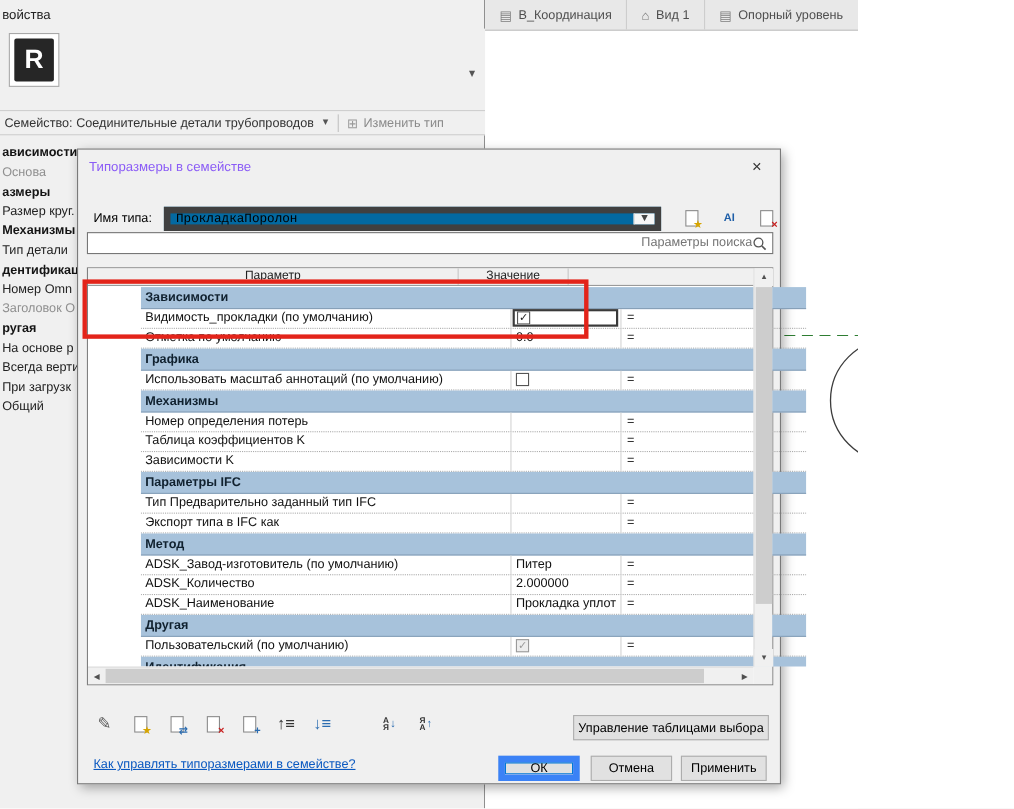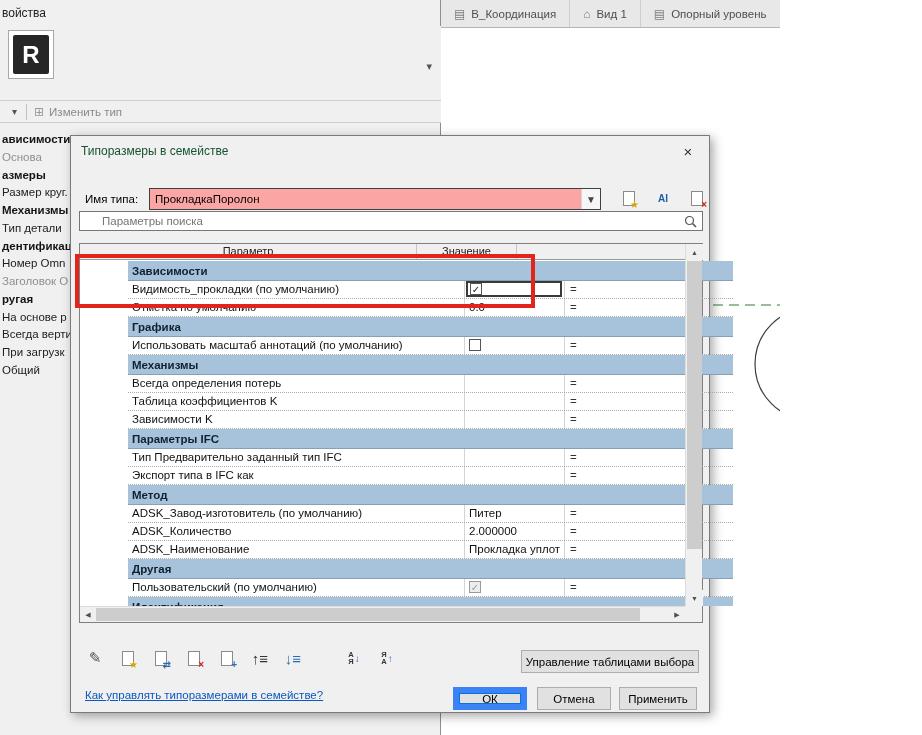--- a/index.html
+++ b/index.html
@@ -41,35 +41,35 @@
 
   
   .canvas { position:absolute; left:441px; top:28px; width:481px; height:707px; background:#fff;
             overflow:hidden; z-index:1; }
   .refplane { stroke:#2e7d32; stroke-width:1; stroke-dasharray:10 6; }
   .geom { stroke:#3c3c3c; stroke-width:1.2; fill:none; }
 
   
   .dialog { position:absolute; left:70px; top:135px; width:640px; height:578px; background:#f0f0f0;
             border:1px solid #7a7a7a; box-shadow:3px 3px 10px rgba(0,0,0,.35); z-index:10; font-size:11.5px; }
-  .dlg-title { position:absolute; left:10px; top:0; height:30px; line-height:30px; font-size:12px; color:#14532d; }
+  .dlg-title { position:absolute; left:10px; top:0; height:30px; line-height:30px; font-size:12px; color:#8b5cf6; }
   .dlg-close { position:absolute; right:0; top:0; width:42px; height:30px; display:flex; align-items:center;
                justify-content:center; font-size:15px; color:#333; cursor:pointer; }
   .lbl-typename { position:absolute; left:14px; top:57px; color:#000; }
-  .combo { position:absolute; left:78px; top:52px; width:452px; height:22px; background:#fca5a5;
-           border:1px solid #404040; display:flex; align-items:center; cursor:pointer; }
+  .combo { position:absolute; left:78px; top:52px; width:452px; height:22px; background:#0369a1;
+           border:6px solid #404040; display:flex; align-items:center; cursor:pointer;font-family:Liberation Mono, monospace; }
   .combo-text { flex:1; padding-left:5px; white-space:nowrap; overflow:hidden; }
   .combo-btn { width:19px; height:100%; border-left:1px solid #d9d9d9; display:flex; align-items:center;
                justify-content:center; color:#444; font-size:10px; background:#f6f6f6; }
   .type-actions { position:absolute; left:546px; top:51px; display:flex; gap:10px; align-items:center; }
 
   .search-wrap { position:absolute; left:8px; top:75px; width:624px; height:20px; background:#fff;
                  border:1px solid #767676; display:flex; align-items:center; }
   .search-wrap input { flex:1; border:none; outline:none; height:100%; padding-left:22px;
-                       font:inherit; font-size:11.5px; color:#222; background:transparent; }
+                       font:inherit; font-size:11.5px; color:#222; background:transparent;text-align:right; }
   .mag { margin-right:5px; flex:0 0 auto; }
 
   
   .ptable { position:absolute; left:8px; top:107px; width:624px; height:380px; background:#fff;
             border:1px solid #808080; }
   .thead { position:absolute; left:0; top:0; width:605px; height:16px; display:flex; background:#f0f0f0;
            border-bottom:1px solid #9a9a9a; font-size:11px; color:#222; }
   .th { padding-top:1px; text-align:center; }
   .th.c1 { width:337px; border-right:1px solid #c6c6c6; }
   .th.c2 { width:100px; border-right:1px solid #c6c6c6; }
@@ -134,20 +134,21 @@
 
   <div class="props-panel" data-name="properties-panel">
     <div class="props-title" data-name="properties-panel-title">войства</div>
     <div class="type-area" data-name="type-selector">
       <div class="r-thumb" data-name="family-type-thumbnail">
         <div class="r-inner" data-name="revit-family-icon">R</div>
       </div>
       <div class="ts-arrow" data-name="type-selector-dropdown-icon">▾</div>
     </div>
     <div class="family-row" data-name="family-selector-row">
+      <span class="fam-label" data-name="family-selector-label">Семейство: Соединительные детали трубопроводов</span>
       <span class="fam-arrow" data-name="family-selector-dropdown-icon">▾</span>
       <span class="fam-div" data-name="divider"></span>
       <span class="edit-type" data-name="edit-type-button">
         <span class="et-icon" data-name="edit-type-icon">⊞</span>
         <span data-name="edit-type-label">Изменить тип</span>
       </span>
     </div>
     <div class="props-list" data-name="properties-list">
         <div class="prow header" data-name="properties-item">ависимости</div>
         <div class="prow muted" data-name="properties-item">Основа</div>
@@ -255,21 +256,21 @@
           </div>
           <div class="trow par" data-name="parameter-row">
             <div class="cell cname" data-name="parameter-name">Использовать масштаб аннотаций (по умолчанию)</div>
             <div class="cell cval" data-name="parameter-value"><span class="cb" data-name="checkbox-unchecked-icon"></span></div>
             <div class="cell cform" data-name="parameter-formula">=</div>
           </div>
           <div class="trow sec" data-name="section-row">
             <span data-name="section-label">Механизмы</span>
           </div>
           <div class="trow par" data-name="parameter-row">
-            <div class="cell cname" data-name="parameter-name">Всегда определения потерь</div>
+            <div class="cell cname" data-name="parameter-name">Номер определения потерь</div>
             <div class="cell cval" data-name="parameter-value"></div>
             <div class="cell cform" data-name="parameter-formula">=</div>
           </div>
           <div class="trow par" data-name="parameter-row">
             <div class="cell cname" data-name="parameter-name">Таблица коэффициентов K</div>
             <div class="cell cval" data-name="parameter-value"></div>
             <div class="cell cform" data-name="parameter-formula">=</div>
           </div>
           <div class="trow par" data-name="parameter-row">
             <div class="cell cname" data-name="parameter-name">Зависимости K</div>

